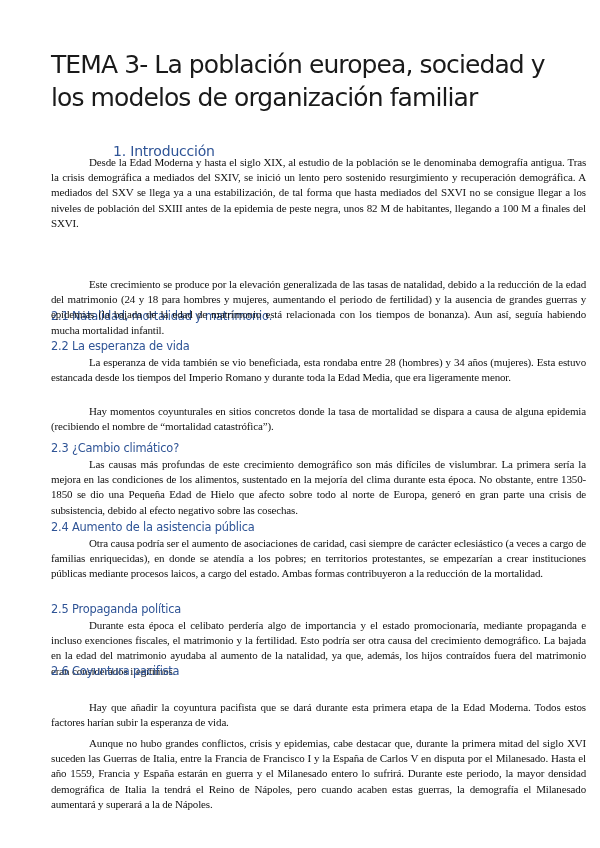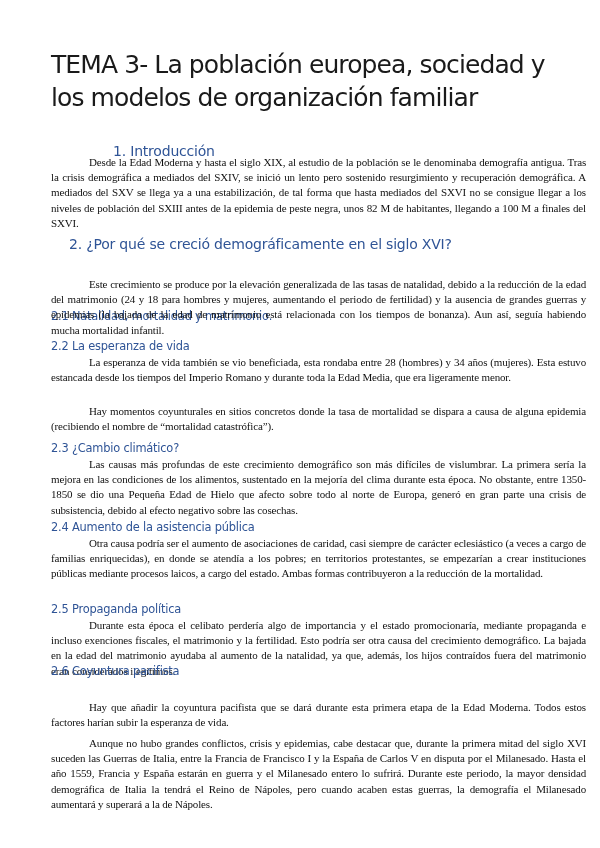--- a/index.html
+++ b/index.html
@@ -29,21 +29,20 @@
 </style>
 </head>
 <body>
 
 <div class="page">
   <div class="title">TEMA 3- La población europea, sociedad y los modelos de organización familiar</div>
 
   <div class="h1 big" style="left:69px; top:143px;margin-left:44px;">1. Introducción</div>
   <div class="para indent" style="top:155px;"><span>Desde la Edad Moderna y hasta el siglo XIX, al estudio de la población se le denominaba </span><b>demografía antigua</b><span>. Tras la crisis demográfica a mediados del SXIV, se inició un lento pero sostenido resurgimiento y recuperación demográfica. A mediados del SXV se llega ya a una estabilización, de tal forma que hasta mediados del SXVI no se consigue llegar a los niveles de población del SXIII antes de la epidemia de peste negra, unos 82 M de habitantes, llegando a 100 M a finales del SXVI.</span></div>
 
-  <div class="h1 big" style="left:69px; top:236px;">2. ¿Por qué se creció demográficamente en el siglo XVI?</div>
 
   <div class="h2" style="left:51px; top:261px;margin-top:48px;">2.1 Natalidad, mortalidad y matrimonio.</div>
   <div class="para indent" style="top:277px;"><span>Este crecimiento se produce por la </span><b>elevación generalizada de las tasas de natalidad</b><span>, debido a la </span><b>reducción de la edad del matrimonio</b><span> (24 y 18 para hombres y mujeres, aumentando el periodo de fertilidad) y la </span><b>ausencia de grandes guerras y epidemias</b><span> (la bajada de la edad de matrimonio está relacionada con los tiempos de bonanza). Aun así, seguía habiendo mucha </span><b>mortalidad infantil</b><span>.</span></div>
 
   <div class="h2" style="left:51px; top:339px;">2.2 La esperanza de vida</div>
   <div class="para indent" style="top:355px;"><span>La </span><b>esperanza de vida</b><span> también se vio beneficiada, esta rondaba entre 28 (hombres) y 34 años (mujeres). Esta estuvo estancada desde los tiempos del Imperio Romano y durante toda la Edad Media, que era ligeramente menor.</span></div>
   <div class="para indent" style="top:404px;"><span>Hay momentos coyunturales en sitios concretos donde la tasa de mortalidad se dispara a causa de alguna epidemia (recibiendo el nombre de </span><b>“mortalidad catastrófica”</b><span>).</span></div>
 
   <div class="h2" style="left:51px; top:441px;">2.3 ¿Cambio climático?</div>
   <div class="para indent" style="top:457px;"><span>Las causas más profundas de este crecimiento demográfico son más difíciles de vislumbrar. La primera sería la </span><b>mejora en las condiciones de los alimentos</b><span>, sustentado en la mejoría del clima durante esta época. No obstante, entre 1350-1850 se dio una </span><b>Pequeña Edad de Hielo</b><span> que afecto sobre todo al norte de Europa, </span><b>generó en gran parte una crisis de subsistencia, debido al efecto negativo sobre las cosechas.</b></div>

